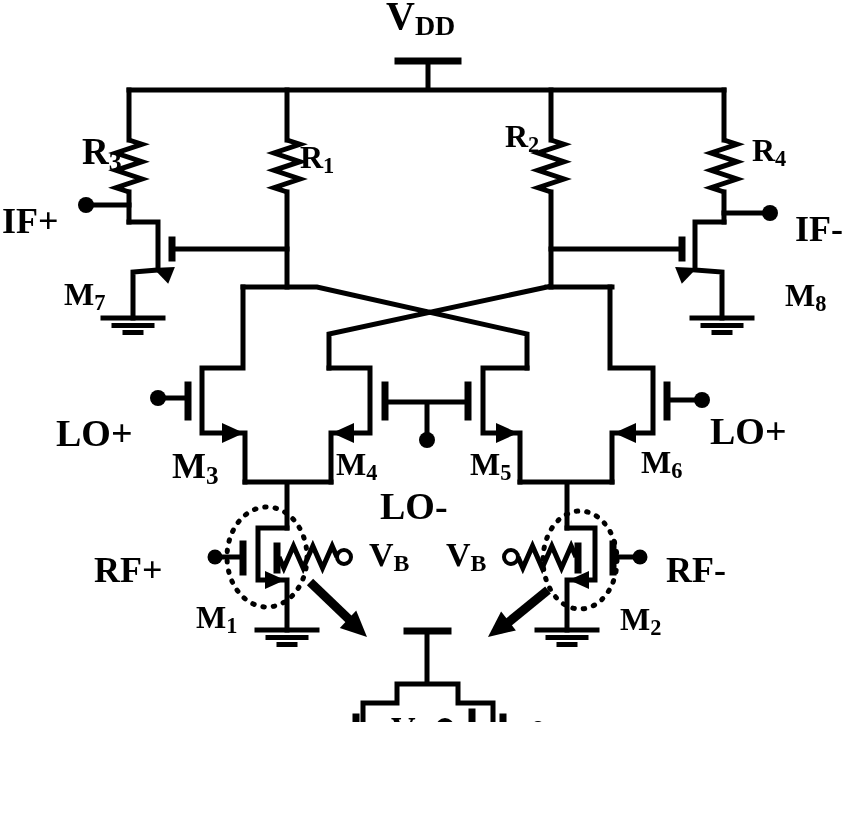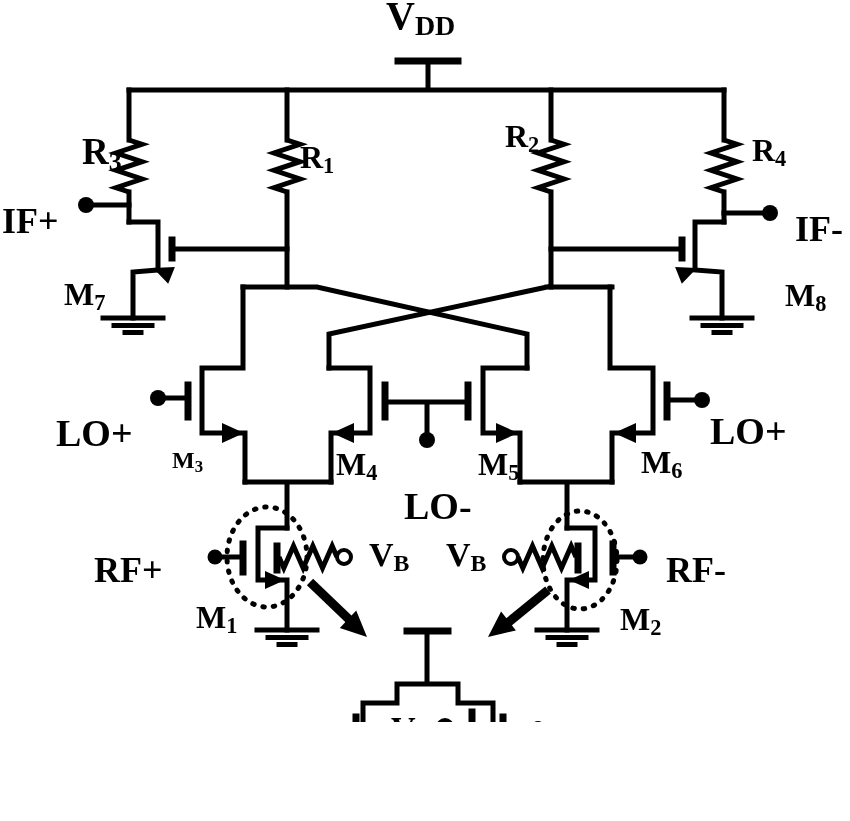--- a/index.html
+++ b/index.html
@@ -155,25 +155,25 @@
 <div class="lbl" style="left:82px;top:133px;font-size:37px;"><span>R</span><span class="sub">3</span></div>
 <div class="lbl" style="left:300px;top:141px;font-size:32px;"><span>R</span><span class="sub">1</span></div>
 <div class="lbl" style="left:505px;top:120px;font-size:32px;"><span>R</span><span class="sub">2</span></div>
 <div class="lbl" style="left:752px;top:134px;font-size:32px;"><span>R</span><span class="sub">4</span></div>
 <div class="lbl" style="left:2px;top:203px;font-size:36px;"><span>IF+</span></div>
 <div class="lbl" style="left:795px;top:211px;font-size:36px;"><span>IF-</span></div>
 <div class="lbl" style="left:64px;top:278px;font-size:32px;"><span>M</span><span class="sub">7</span></div>
 <div class="lbl" style="left:785px;top:279px;font-size:32px;"><span>M</span><span class="sub">8</span></div>
 <div class="lbl" style="left:56px;top:414px;font-size:38px;"><span>LO+</span></div>
 <div class="lbl" style="left:710px;top:412px;font-size:38px;"><span>LO+</span></div>
-<div class="lbl" style="left:172px;top:448px;font-size:24px;"><span>M</span><span class="sub">3</span></div>
+<div class="lbl" style="left:172px;top:448px;font-size:36px;"><span>M</span><span class="sub">3</span></div>
 <div class="lbl" style="left:336px;top:448px;font-size:32px;"><span>M</span><span class="sub">4</span></div>
-<div class="lbl" style="left:470px;top:448px;font-size:32px;margin-left:8px;"><span>M</span><span class="sub">5</span></div>
+<div class="lbl" style="left:470px;top:448px;font-size:32px;"><span>M</span><span class="sub">5</span></div>
 <div class="lbl" style="left:641px;top:446px;font-size:32px;"><span>M</span><span class="sub">6</span></div>
-<div class="lbl" style="left:404px;top:487px;font-size:38px;"><span>LO-</span></div>
+<div class="lbl" style="left:380px;top:487px;font-size:38px;"><span>LO-</span></div>
 <div class="lbl" style="left:94px;top:552px;font-size:36px;"><span>RF+</span></div>
 <div class="lbl" style="left:666px;top:552px;font-size:36px;"><span>RF-</span></div>
 <div class="lbl" style="left:196px;top:601px;font-size:32px;"><span>M</span><span class="sub">1</span></div>
 <div class="lbl" style="left:620px;top:603px;font-size:32px;"><span>M</span><span class="sub">2</span></div>
 <div class="lbl" style="left:369px;top:538px;font-size:34px;"><span>V</span><span class="sub">B</span></div>
 <div class="lbl" style="left:446px;top:538px;font-size:34px;"><span>V</span><span class="sub">B</span></div>
 <div class="lbl" style="left:391px;top:712px;font-size:34px;"><span>V</span><span class="sub">B</span></div>
 
 </div>
 

